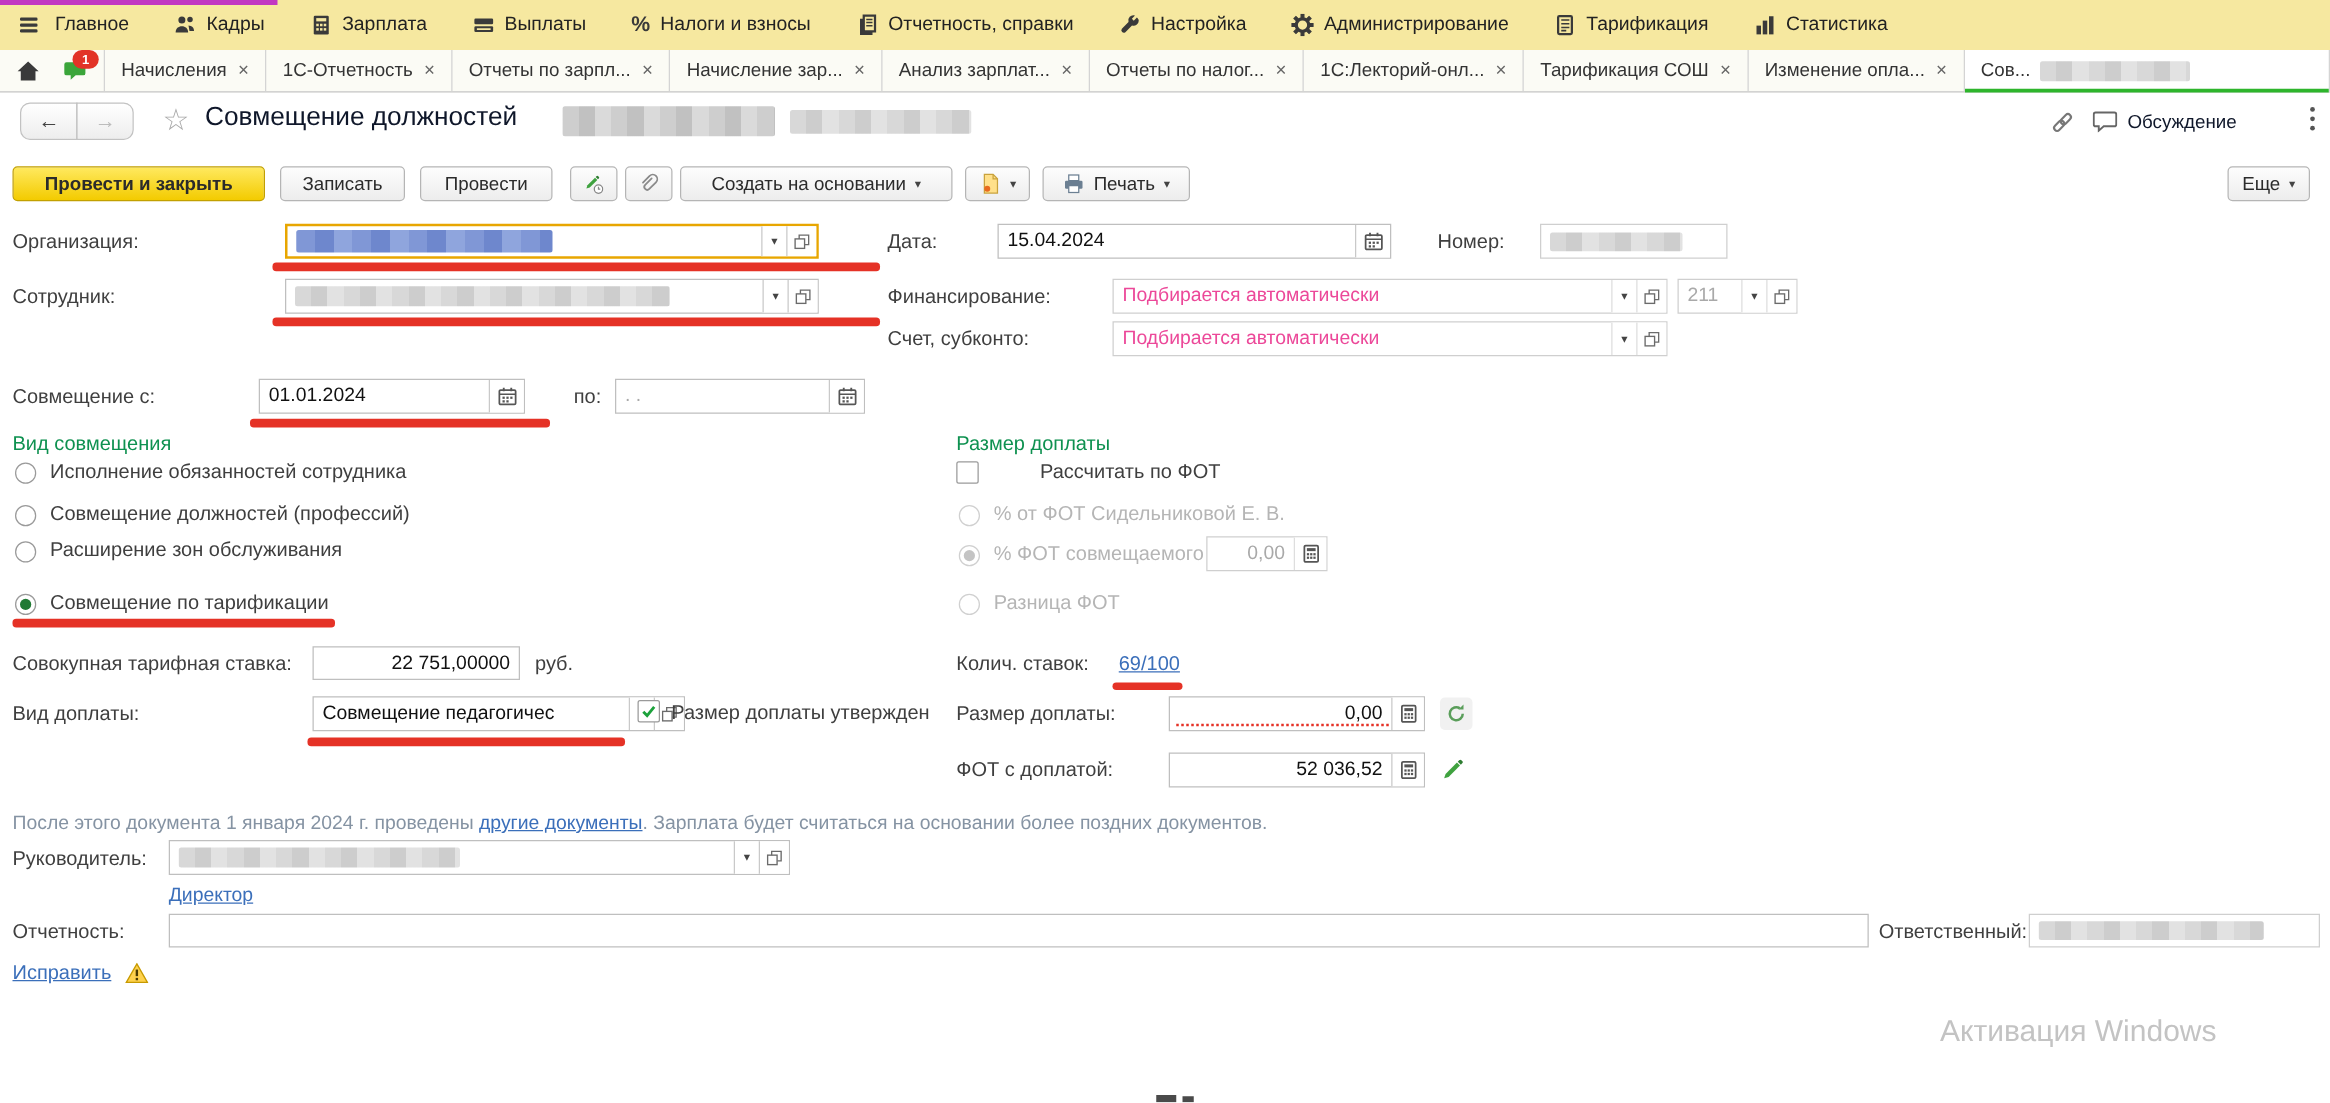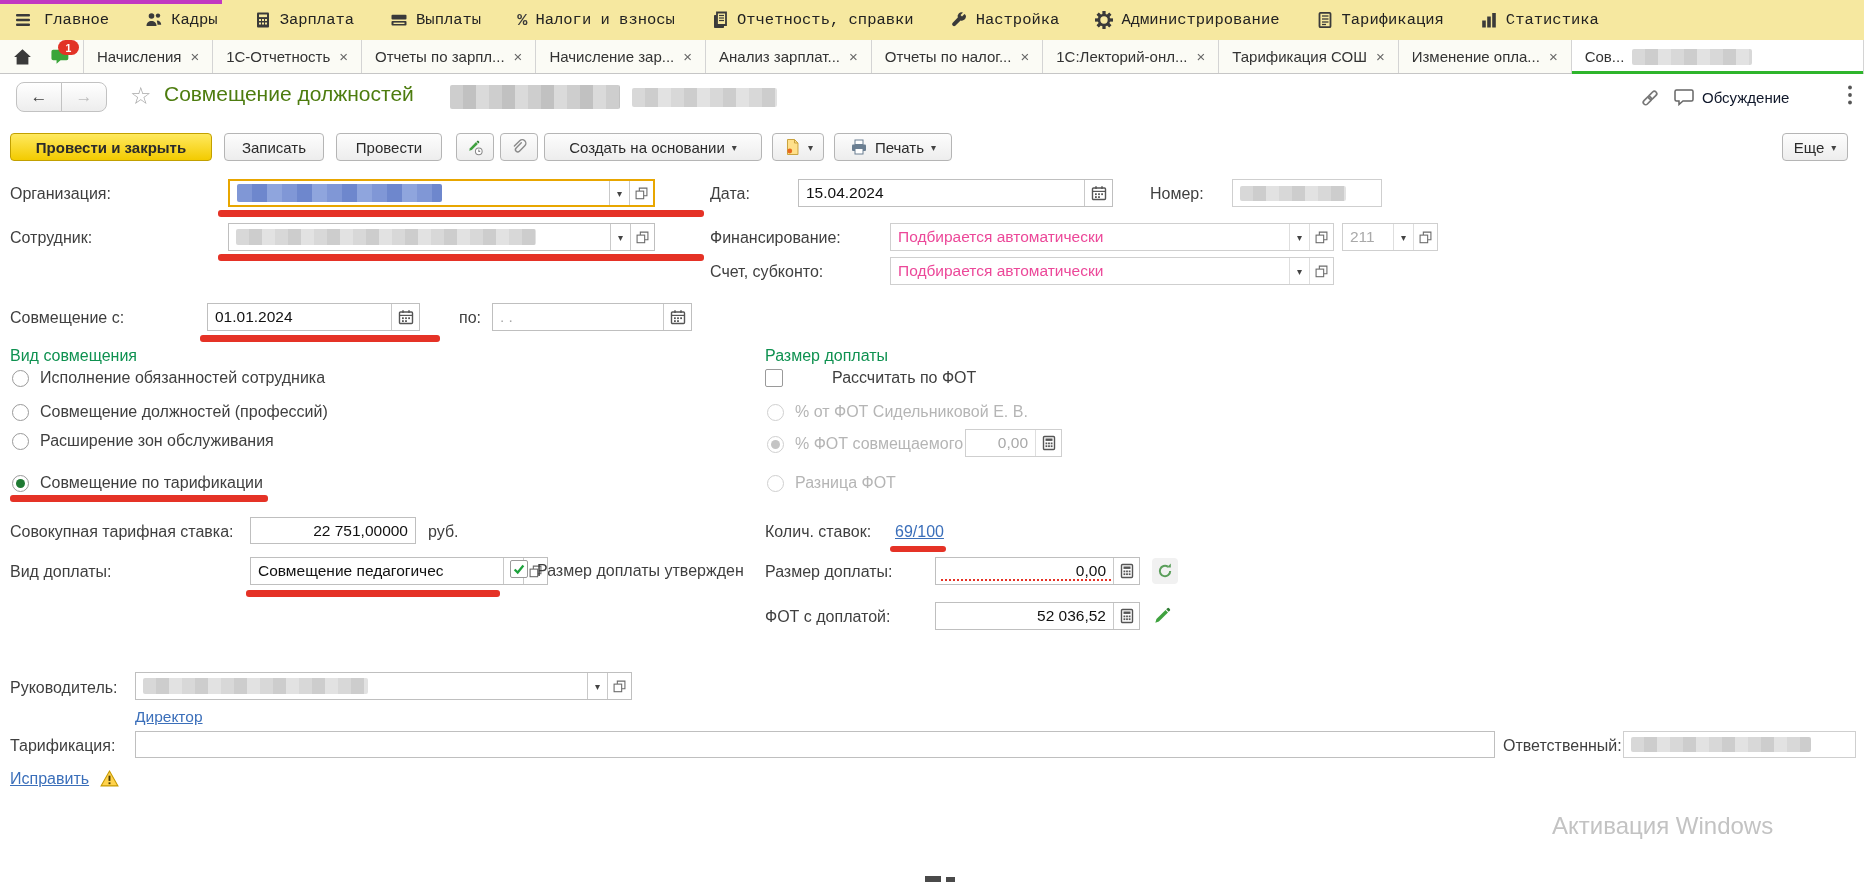--- a/index.html
+++ b/index.html
@@ -1,36 +1,36 @@
 <!DOCTYPE html>
 <html><head>
 <meta charset="utf-8">
 <style>
   html,body{margin:0;padding:0;background:#fff;}
   body{font-family:"Liberation Sans","DejaVu Sans",sans-serif;}
   .screen{position:relative;width:1864px;height:882px;background:#fff;overflow:hidden;}
   .A{position:absolute;}
   
   .menubar{position:absolute;left:0;top:0;width:100%;height:40px;background:#f6e8a0;display:flex;align-items:center;padding-left:14px;box-sizing:border-box;gap:36px;}
-  .mi{display:flex;align-items:center;gap:8px;font-size:15.5px;color:#222;white-space:nowrap;cursor:pointer;font-family:Liberation Mono, monospace;}
+  .mi{display:flex;align-items:center;gap:8px;font-size:15.5px;color:#222;white-space:nowrap;cursor:pointer;}
   .pct{font-weight:bold;font-size:17px;color:#3a3a3a;}
   .topline{position:absolute;left:0;top:0;width:222px;height:4px;background:#c237c2;z-index:5;}
   
   .tabbar{position:absolute;left:0;top:40px;width:100%;height:34px;background:#fbfbf5;border-bottom:1px solid #c6c6c6;display:flex;align-items:stretch;box-sizing:border-box;}
   .tabicons{display:flex;align-items:center;padding:0 12px 0 12px;gap:18px;}
   .tab{display:flex;align-items:center;padding:0 13px;border-right:1px solid #d4d4d4;font-size:15px;color:#333;position:relative;cursor:pointer;white-space:nowrap;}
   .tab.first{border-left:1px solid #d4d4d4;}
   .tab .x{margin-left:9px;color:#666;font-size:15px;}
   .tab.active{background:#fff;flex:1;}
   .tab.active::after{content:"";position:absolute;left:0;right:0;bottom:-1px;height:3px;background:#2eb52c;}
   .nbwrap{position:relative;}
   .nbadge{position:absolute;right:-8px;top:-7px;min-width:15px;height:15px;border-radius:8px;background:#e23327;color:#fff;font-size:10.5px;font-weight:bold;display:flex;align-items:center;justify-content:center;padding:0 3px;}
   
   .hbtn{position:absolute;top:82px;height:30px;border:1px solid #c2c2c2;background:linear-gradient(#ffffff,#ededed);display:flex;align-items:center;justify-content:center;box-sizing:border-box;cursor:pointer;font-size:17px;}
-  .title{position:absolute;left:164px;top:82px;font-size:21px;color:#4d7c0f;white-space:nowrap;}
+  .title{position:absolute;left:164px;top:82px;font-size:21px;color:#0f172a;white-space:nowrap;}
   
   .tbtn{position:absolute;top:133px;height:28px;border:1px solid #b5b5b5;border-radius:4px;background:linear-gradient(#fdfdfd,#ededed);font-size:15px;color:#2b2b2b;display:flex;align-items:center;justify-content:center;gap:7px;padding:0 10px;box-sizing:border-box;cursor:pointer;white-space:nowrap;}
   .tbtn.pri{background:linear-gradient(#ffe95f,#f3cb00);border-color:#c2a000;font-weight:700;}
   .car2{font-size:10px;color:#444;}
   
   .L{position:absolute;font-size:16px;color:#3f3f3f;white-space:nowrap;}
   .G{color:#0e9150;}
   .fld{position:absolute;background:#fff;border:1px solid #bfbfbf;box-sizing:border-box;display:flex;align-items:stretch;font-size:15.5px;color:#111;}
   .fld.focus{border:2px solid #e8a600;}
   .fld.dis{border-color:#cfcfcf;}
@@ -584,38 +584,41 @@
     <div class="fbtn clc">
         <svg width="16" height="16">
           <use href="#s-calc"></use>
         </svg>
       </div>
   </div>
   <svg class="A" style="left:1152px;top:606px;cursor:pointer;" width="20" height="20">
       <use href="#s-pencil"></use>
     </svg>
 
+  <div class="note" style="left:10px;top:650px;">
+    <span>После этого документа 1 января 2024 г. проведены </span><span class="lnk">другие документы</span><span>. Зарплата будет считаться на основании более поздних документов.</span>
+  </div>
 
   <div class="L" style="left:10px;top:679px;">Руководитель:</div>
   <div class="fld" style="left:135px;top:672px;width:497px;height:28px;">
     <div class="txt">
         <span class="redact lite" style="width:225px;height:16px;"></span>
       </div>
     <div class="fbtn car">
         <span>▾</span>
       </div>
     <div class="fbtn opn">
         <svg width="13" height="13">
           <use href="#s-open"></use>
         </svg>
       </div>
   </div>
   <div class="L lnk" style="left:135px;top:708px;font-size:15.5px;">Директор</div>
 
-  <div class="L" style="left:10px;top:737px;">Тарификация:</div>
+  <div class="L" style="left:10px;top:737px;">Отчетность:</div>
   <div class="fld" style="left:135px;top:731px;width:1360px;height:27px;">
       <div class="txt"></div>
     </div>
   <div class="L" style="left:1503px;top:737px;">Ответственный:</div>
   <div class="fld dis" style="left:1623px;top:731px;width:233px;height:27px;">
     <div class="txt">
         <span class="redact lite" style="width:180px;height:15px;"></span>
       </div>
   </div>
 

